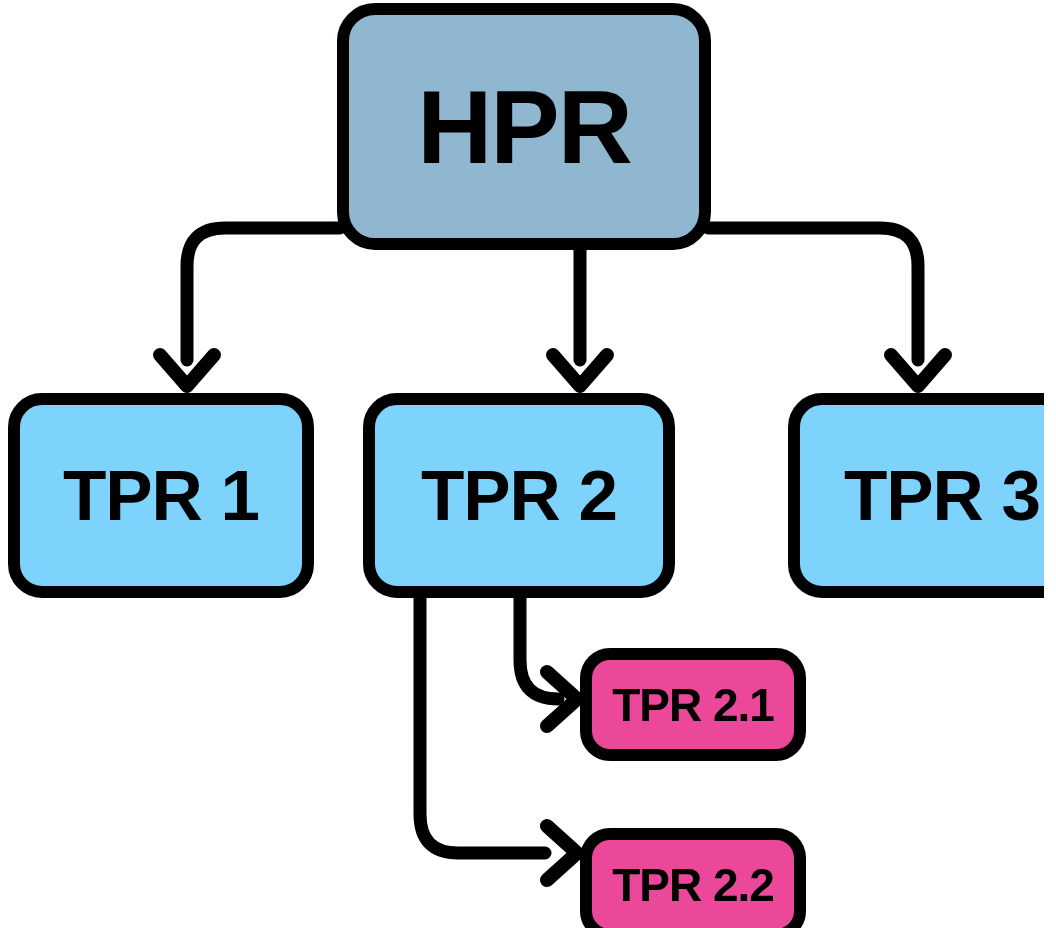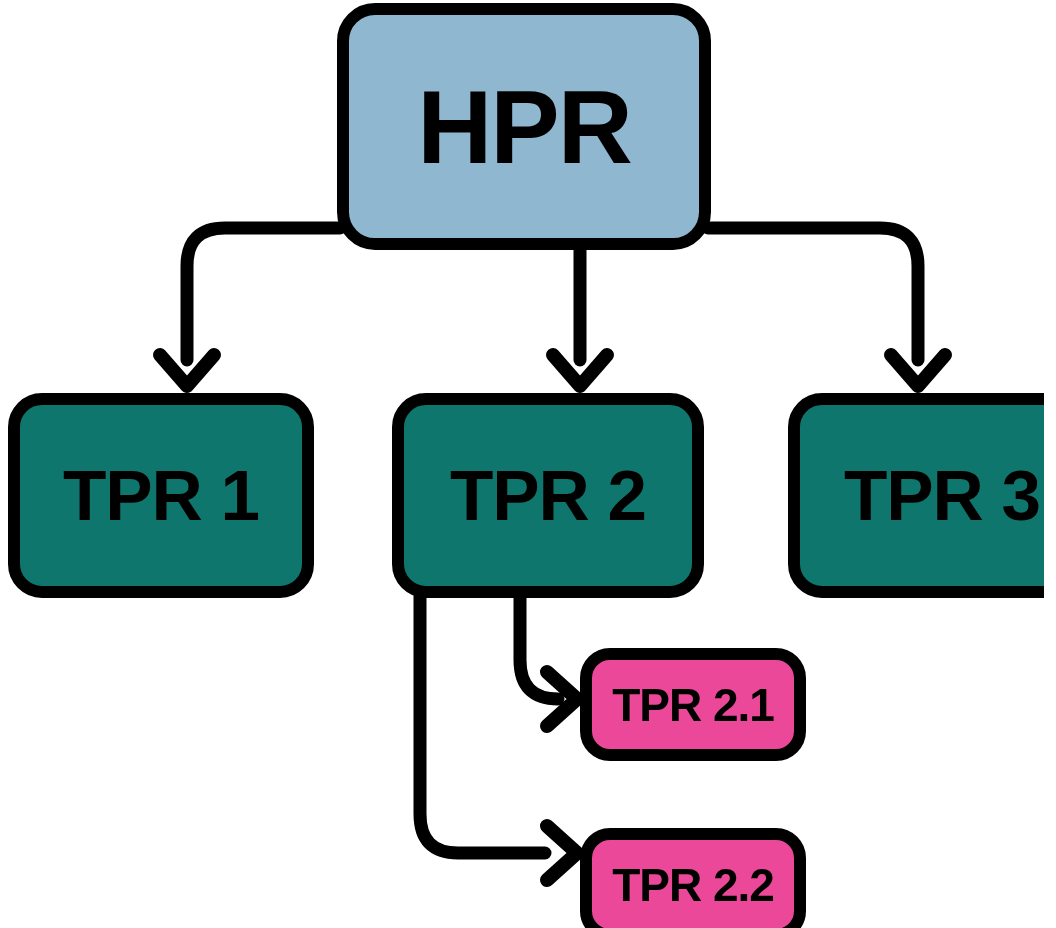--- a/index.html
+++ b/index.html
@@ -45,27 +45,27 @@
     width: 374px; height: 247px;
     background: #8fb8d0;
     border-radius: 38px;
     font-size: 104px;
     letter-spacing: -2px;
   }
 
   .node-child {
     top: 393px;
     height: 205px;
-    background: #0f766e;
+    background: #7dd3fc;
     border-radius: 34px;
     font-size: 71px;
     letter-spacing: -1px;
   }
   .node-child-1 { left: 8px;   width: 306px; }
-  .node-child-2 { left: 392px; width: 312px; }
+  .node-child-2 { left: 363px; width: 312px; }
   .node-child-3 { left: 740px; width: 308px; margin-left: 48px; }
 
   .node-grand {
     left: 580px;
     width: 226px; height: 113px;
     background: #ec4899;
     border-radius: 30px;
     font-size: 46px;
     letter-spacing: -1px;
   }

